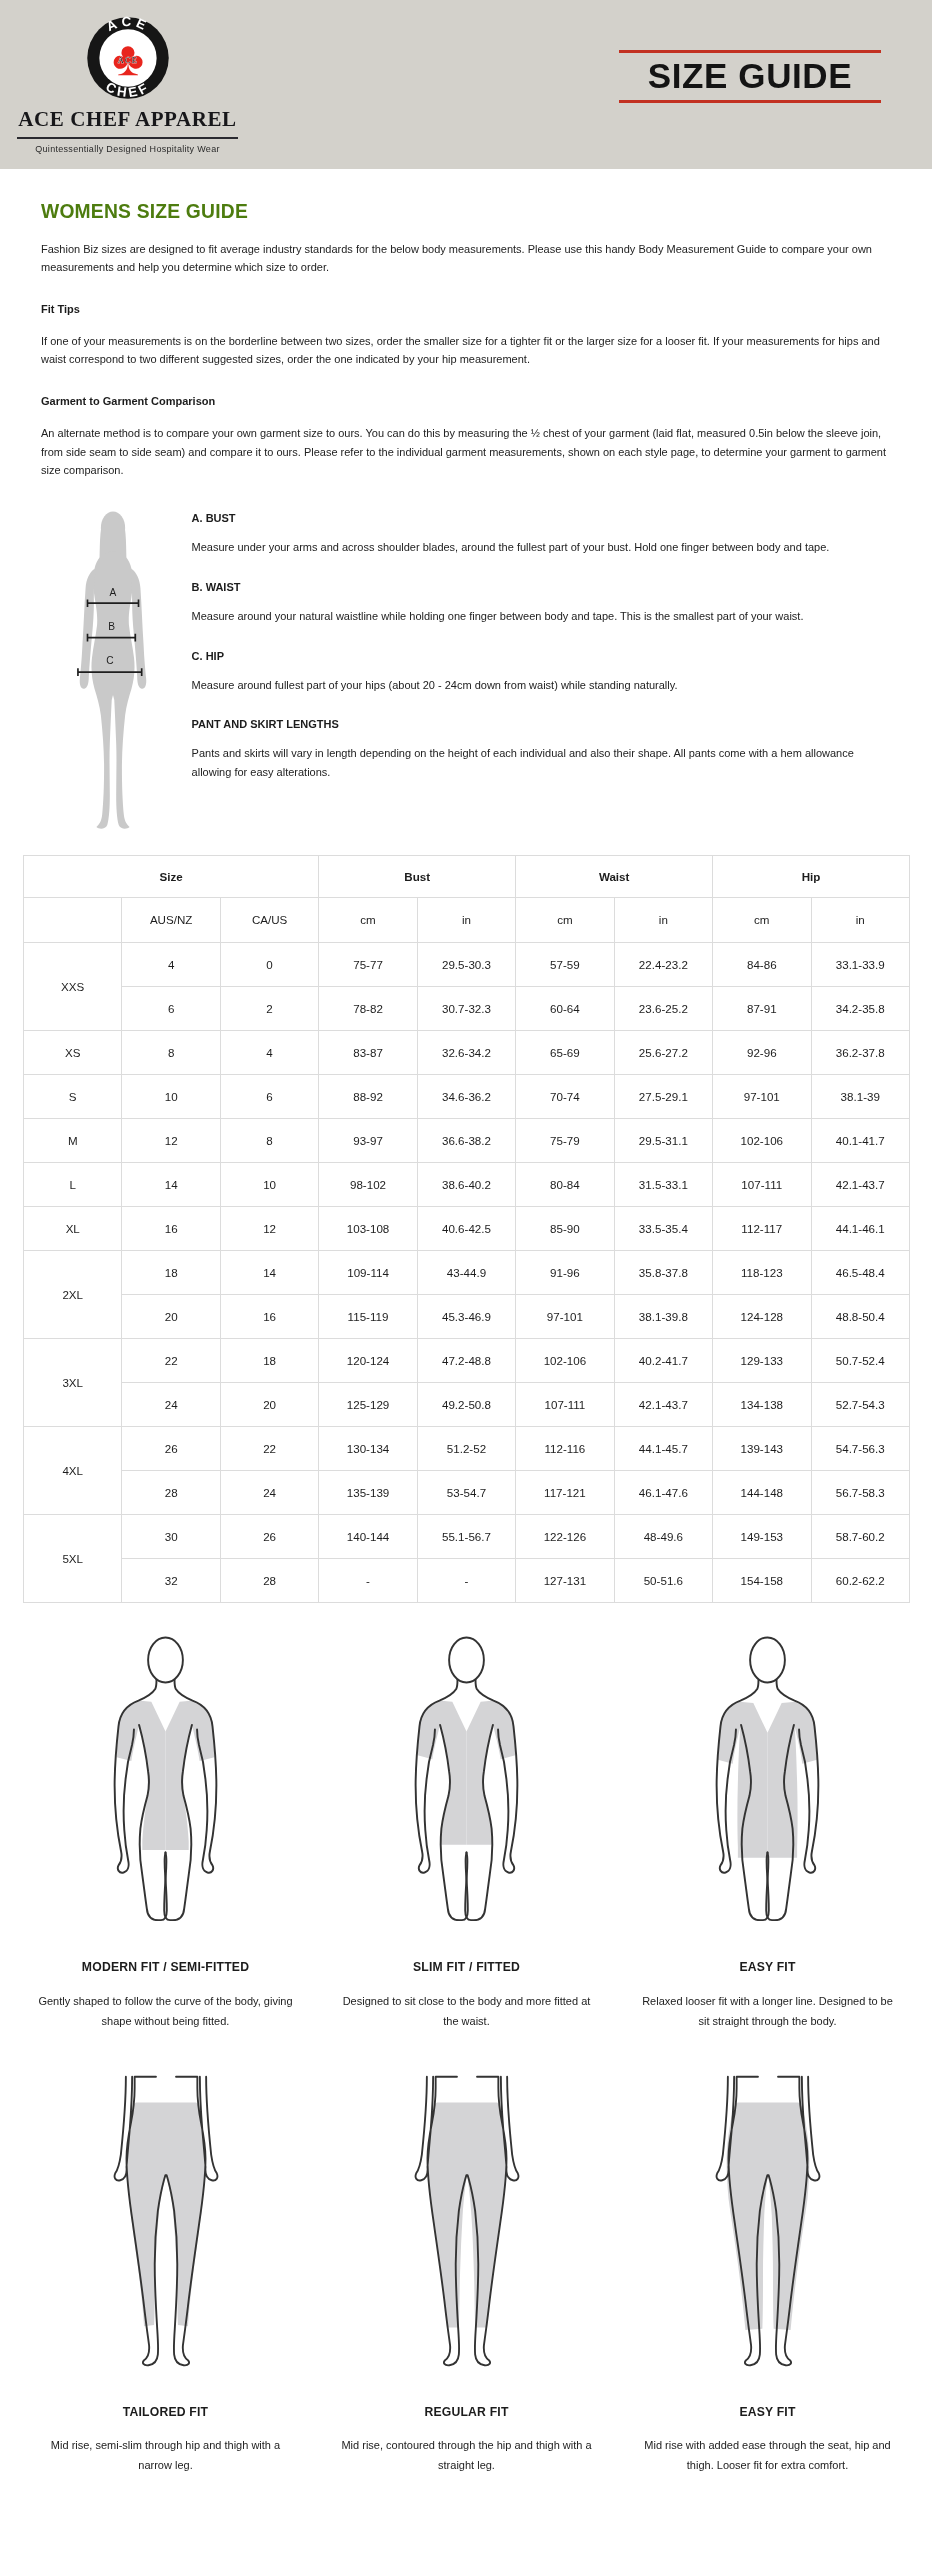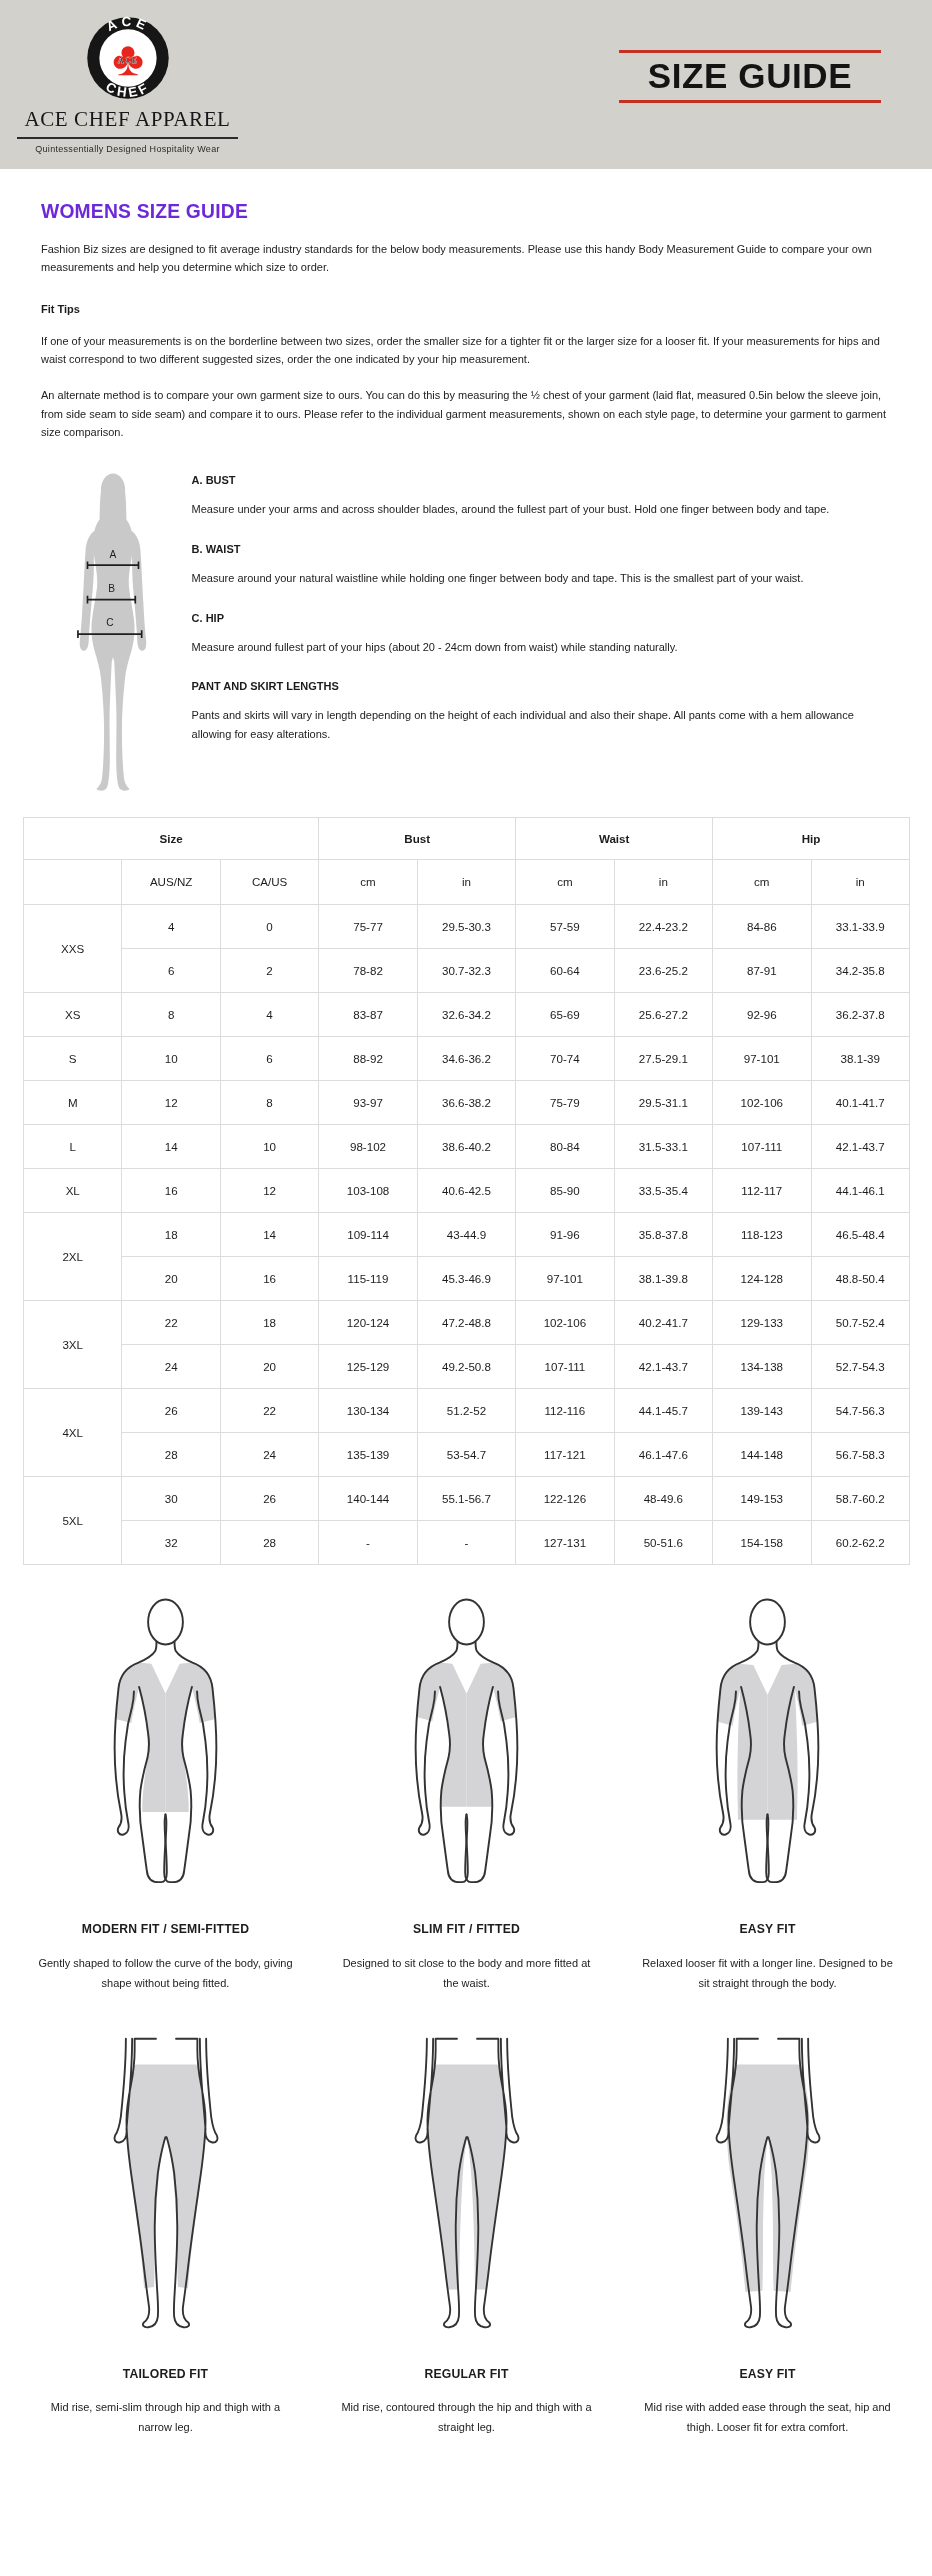--- a/index.html
+++ b/index.html
@@ -7,33 +7,33 @@
     width:933px;height:2576px;overflow:hidden;background:#ffffff;
     font-family:"Liberation Sans",sans-serif;color:#202020;
     -webkit-font-smoothing:antialiased;
   }
   
   .site-header{position:relative;height:169px;background:#d3d1cb;}
   .brand{position:absolute;left:14px;top:15.5px;width:227px;text-align:center;}
   .logo{width:84px;height:84px;display:block;margin:0 auto;}
   .brand-name{
     margin-top:7.7px;font-family:"Liberation Serif",serif;font-size:21px;
-    font-weight:400;letter-spacing:0.6px;color:#17171a;white-space:nowrap;
+    font-weight:700;letter-spacing:0.6px;color:#17171a;white-space:nowrap;
   }
   .brand-rule{height:1.9px;background:#2a2a30;margin:4.5px 2.6px 0;}
   .brand-tagline{margin-top:5.2px;font-size:9px;letter-spacing:0.3px;color:#2b2b2b;white-space:nowrap;}
   .title-block{position:absolute;left:619px;top:50px;width:262px;}
   .red-rule{height:2.6px;background:#c23122;}
   .page-title{
     margin:5.8px 0;text-align:center;font-size:35px;line-height:36px;
     font-weight:900;letter-spacing:0.6px;color:#141414;
   }
   
   .content{padding:0 41px;}
-  .page-heading{margin:32px 0 0;font-size:19.3px;font-weight:700;letter-spacing:0.2px;color:#6d28d9;}
+  .page-heading{margin:32px 0 0;font-size:19.3px;font-weight:700;letter-spacing:0.2px;color:#4d7c0f;}
   .body-p{margin:16.7px 0 0;font-size:11px;line-height:18.7px;max-width:857px;color:#222;}
   .sub-heading{margin:26px 0 0;font-size:11px;font-weight:700;color:#1c1c1c;}
   
   .measure{display:flex;margin-top:27px;}
   .measure-figure{width:102px;height:325px;margin-left:20.6px;flex:none;}
   .measure-texts{margin-left:28px;max-width:699px;}
   .measure-texts h4{margin:24px 0 0;font-size:11px;font-weight:700;color:#1c1c1c;}
   .measure-texts h4:first-child{margin-top:5.2px;}
   .measure-texts p{margin:14px 0 0;font-size:11px;line-height:18.7px;color:#222;}
   
@@ -105,20 +105,21 @@
       <h1 class="page-title">SIZE GUIDE</h1>
       <div class="red-rule"></div>
     </div>
   </header>
 
   <main class="content">
     <h2 class="page-heading">WOMENS SIZE GUIDE</h2>
     <p class="body-p">Fashion Biz sizes are designed to fit average industry standards for the below body measurements. Please use this handy Body Measurement Guide to compare your own measurements and help you determine which size to order.</p>
     <h3 class="sub-heading">Fit Tips</h3>
     <p class="body-p">If one of your measurements is on the borderline between two sizes, order the smaller size for a tighter fit or the larger size for a looser fit. If your measurements for hips and waist correspond to two different suggested sizes, order the one indicated by your hip measurement.</p>
+    <h3 class="sub-heading">Garment to Garment Comparison</h3>
     <p class="body-p">An alternate method is to compare your own garment size to ours. You can do this by measuring the ½ chest of your garment (laid flat, measured 0.5in below the sleeve join, from side seam to side seam) and compare it to ours. Please refer to the individual garment measurements, shown on each style page, to determine your garment to garment size comparison.</p>
 
     <section class="measure">
       <svg class="measure-figure" viewBox="0 0 160 500">
         <g fill="#c9c9c9" stroke="none">
           <ellipse cx="80" cy="28" rx="19" ry="26"></ellipse>
           <rect x="70" y="44" width="20" height="24"></rect>
           <path d="M63 20 C58 40 60 70 58 95 C57 110 60 120 64 126 L96 126 C100 120 103 110 102 95 C100 70 102 40 97 20 C92 8 68 8 63 20 Z"></path>
           <path id="ms-half" d="M80 64 C64 66 54 76 51 92 C48 106 49 122 51 136 C54 154 56 166 55 180 C53 198 49 214 47 232 C45 250 47 266 51 280 C55 293 59 306 61 322 C64 350 66 378 66 404 C66 432 65 458 63 478 C62 488 58 494 54 497 C58 501 68 501 71 494 C74 484 75 466 75 448 C75 420 74 392 75 366 C76 340 77 318 78 298 L80 290 Z"></path>
           <use href="#ms-half" transform="translate(160,0) scale(-1,1)"></use>

